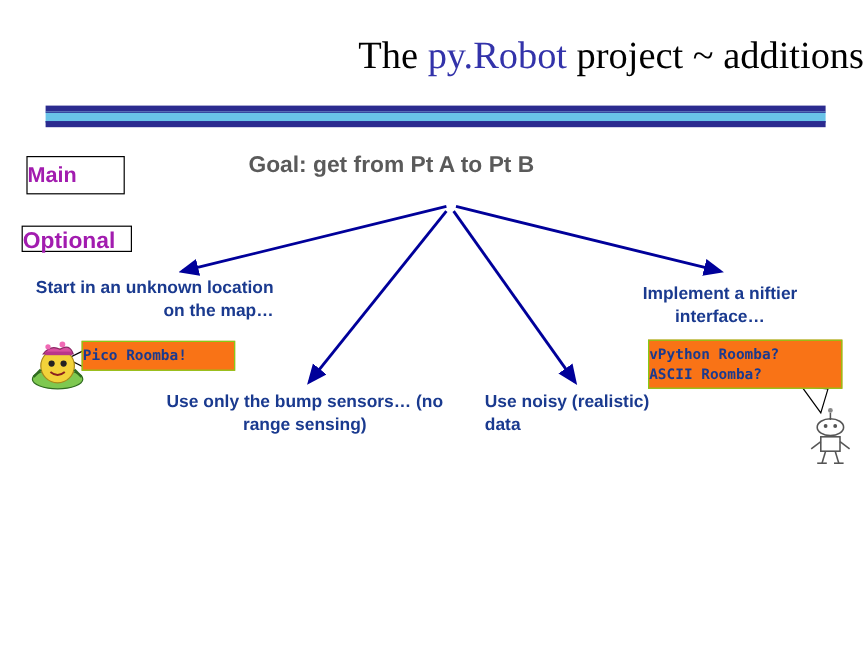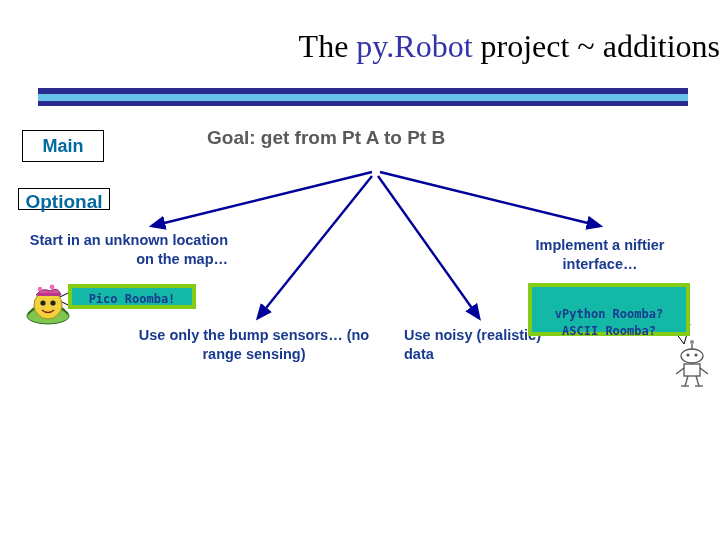--- a/index.html
+++ b/index.html
@@ -51,23 +51,23 @@
     background: #69c3e8;
     border-top: 1px solid #2b2b8f;
     border-bottom: 1px solid #2b2b8f;
   }
 
   
   .box-label {
     position: absolute;
     border: 1px solid #000000;
     background: #ffffff;
-    color: #0369a1;
-    font-weight: bold;
-    text-align: center;
+    color: #a21caf;
+    font-weight: bold;
+    text-align: left;
     box-sizing: border-box;
   }
   #main-box {
     left: 22px;
     top: 130px;
     width: 82px;
     height: 32px;
     line-height: 30px;
     font-size: 18px;
   }
@@ -120,42 +120,41 @@
   #leaf-interface {
     left: 500px;
     top: 236px;
     width: 200px;
     text-align: center;
   }
 
   
   .bubble {
     position: absolute;
-    border: 4px solid #84cc16;
-    background: #14b8a6;
+    border: 1px solid #84cc16;
+    background: #f97316;
     color: #1a3a8f;
     font-family: "DejaVu Sans Mono", monospace;
     font-size: 12px;
     font-weight: bold;
-    text-align: center;
     box-sizing: border-box;
   }
   #bubble-pico {
     left: 68px;
     top: 284px;
     width: 128px;
     height: 25px;
     line-height: 23px;
   }
   #bubble-vpython {
-    left: 528px;
+    left: 540px;
     top: 283px;
     width: 162px;
-    height: 53px;
-    padding-top: 19px;
+    height: 41px;
+    padding-top: 3px;
     line-height: 17px;
   }
 
   
   #overlay {
     position: absolute;
     left: 0;
     top: 0;
     width: 720px;
     height: 540px;

